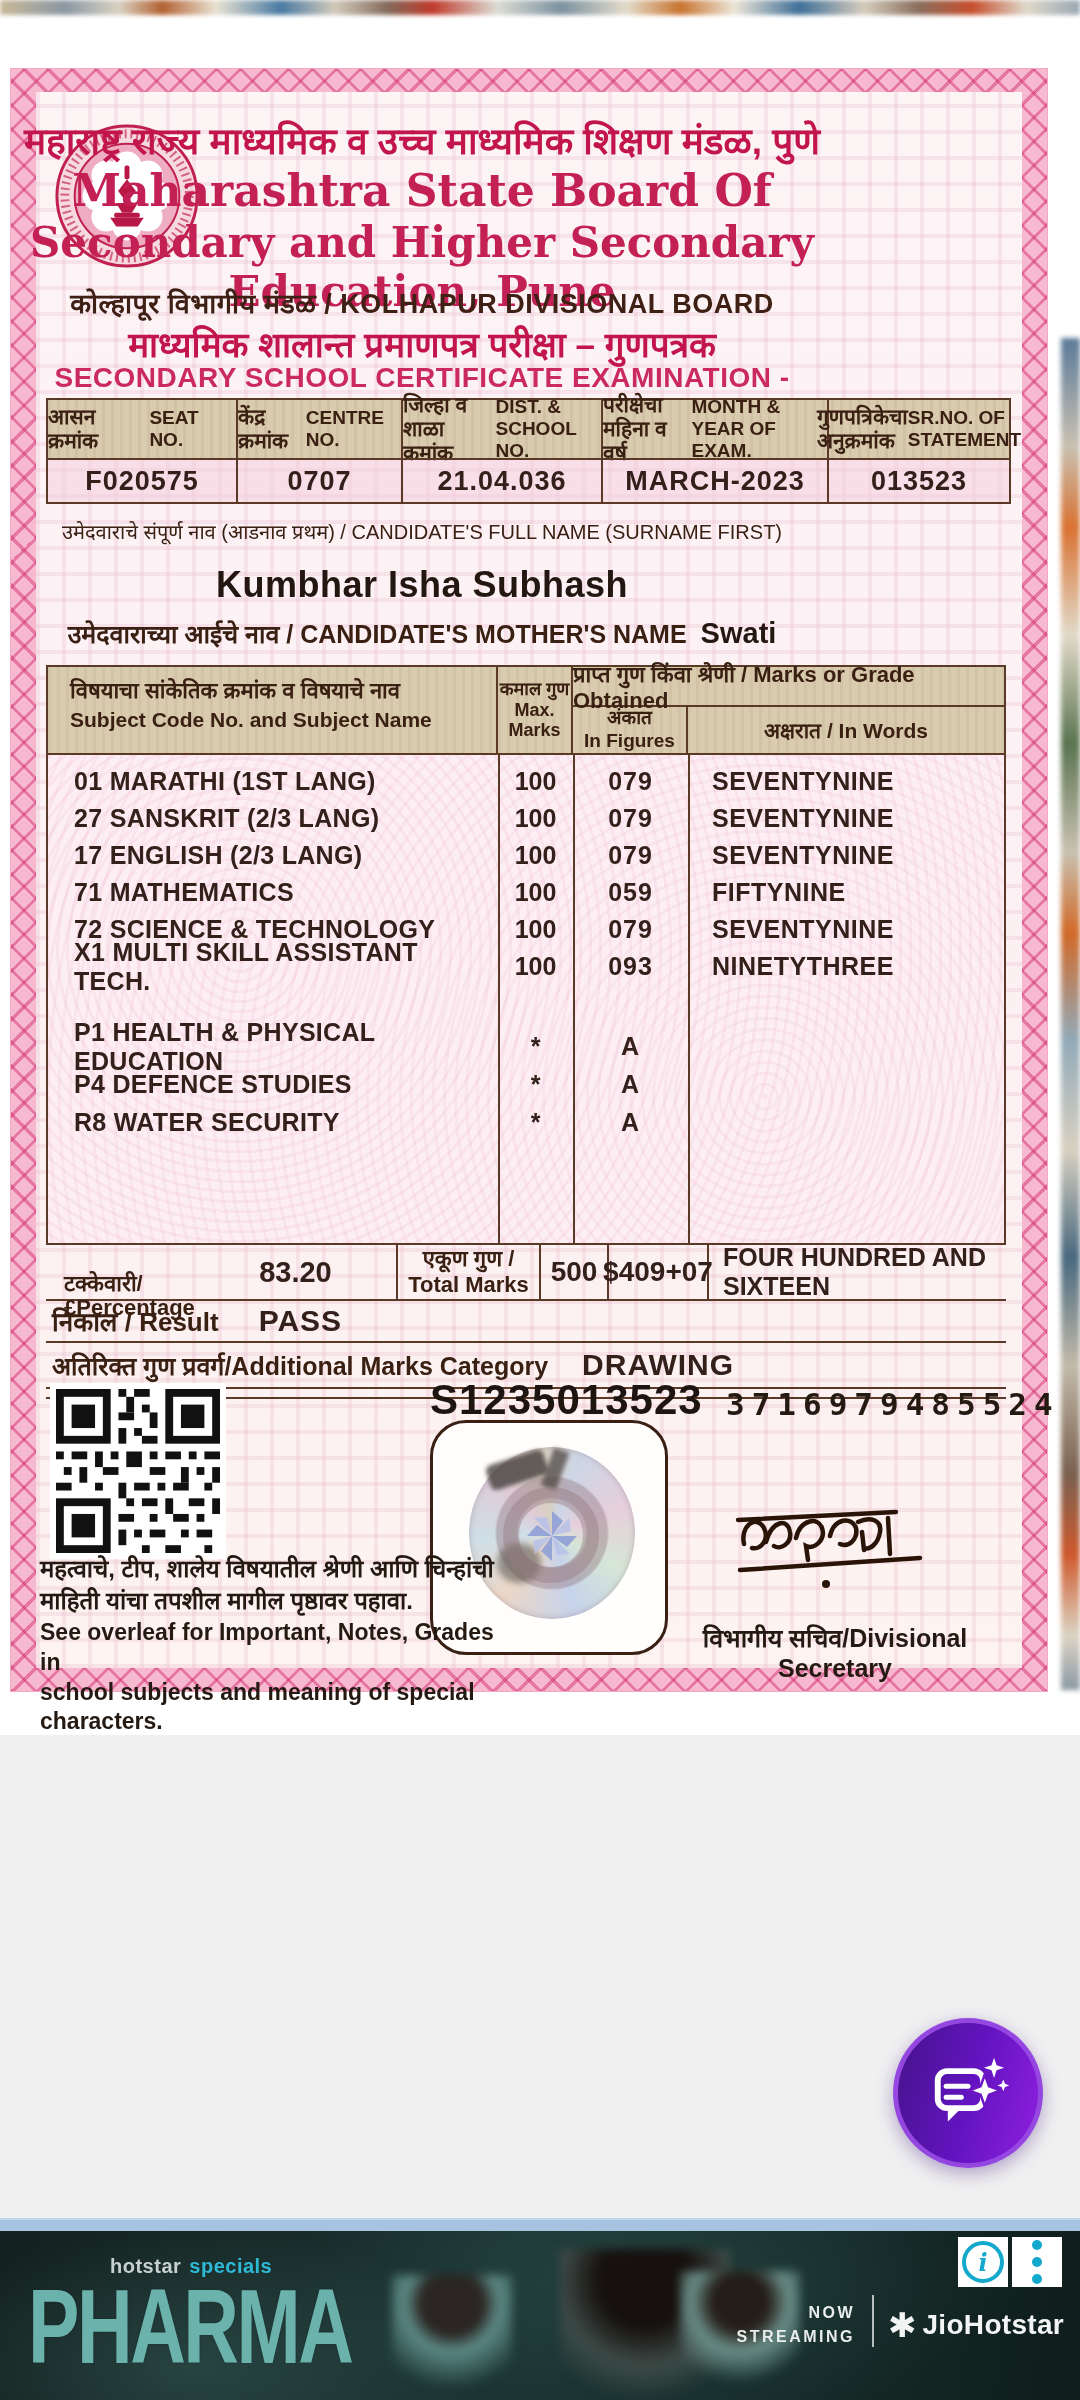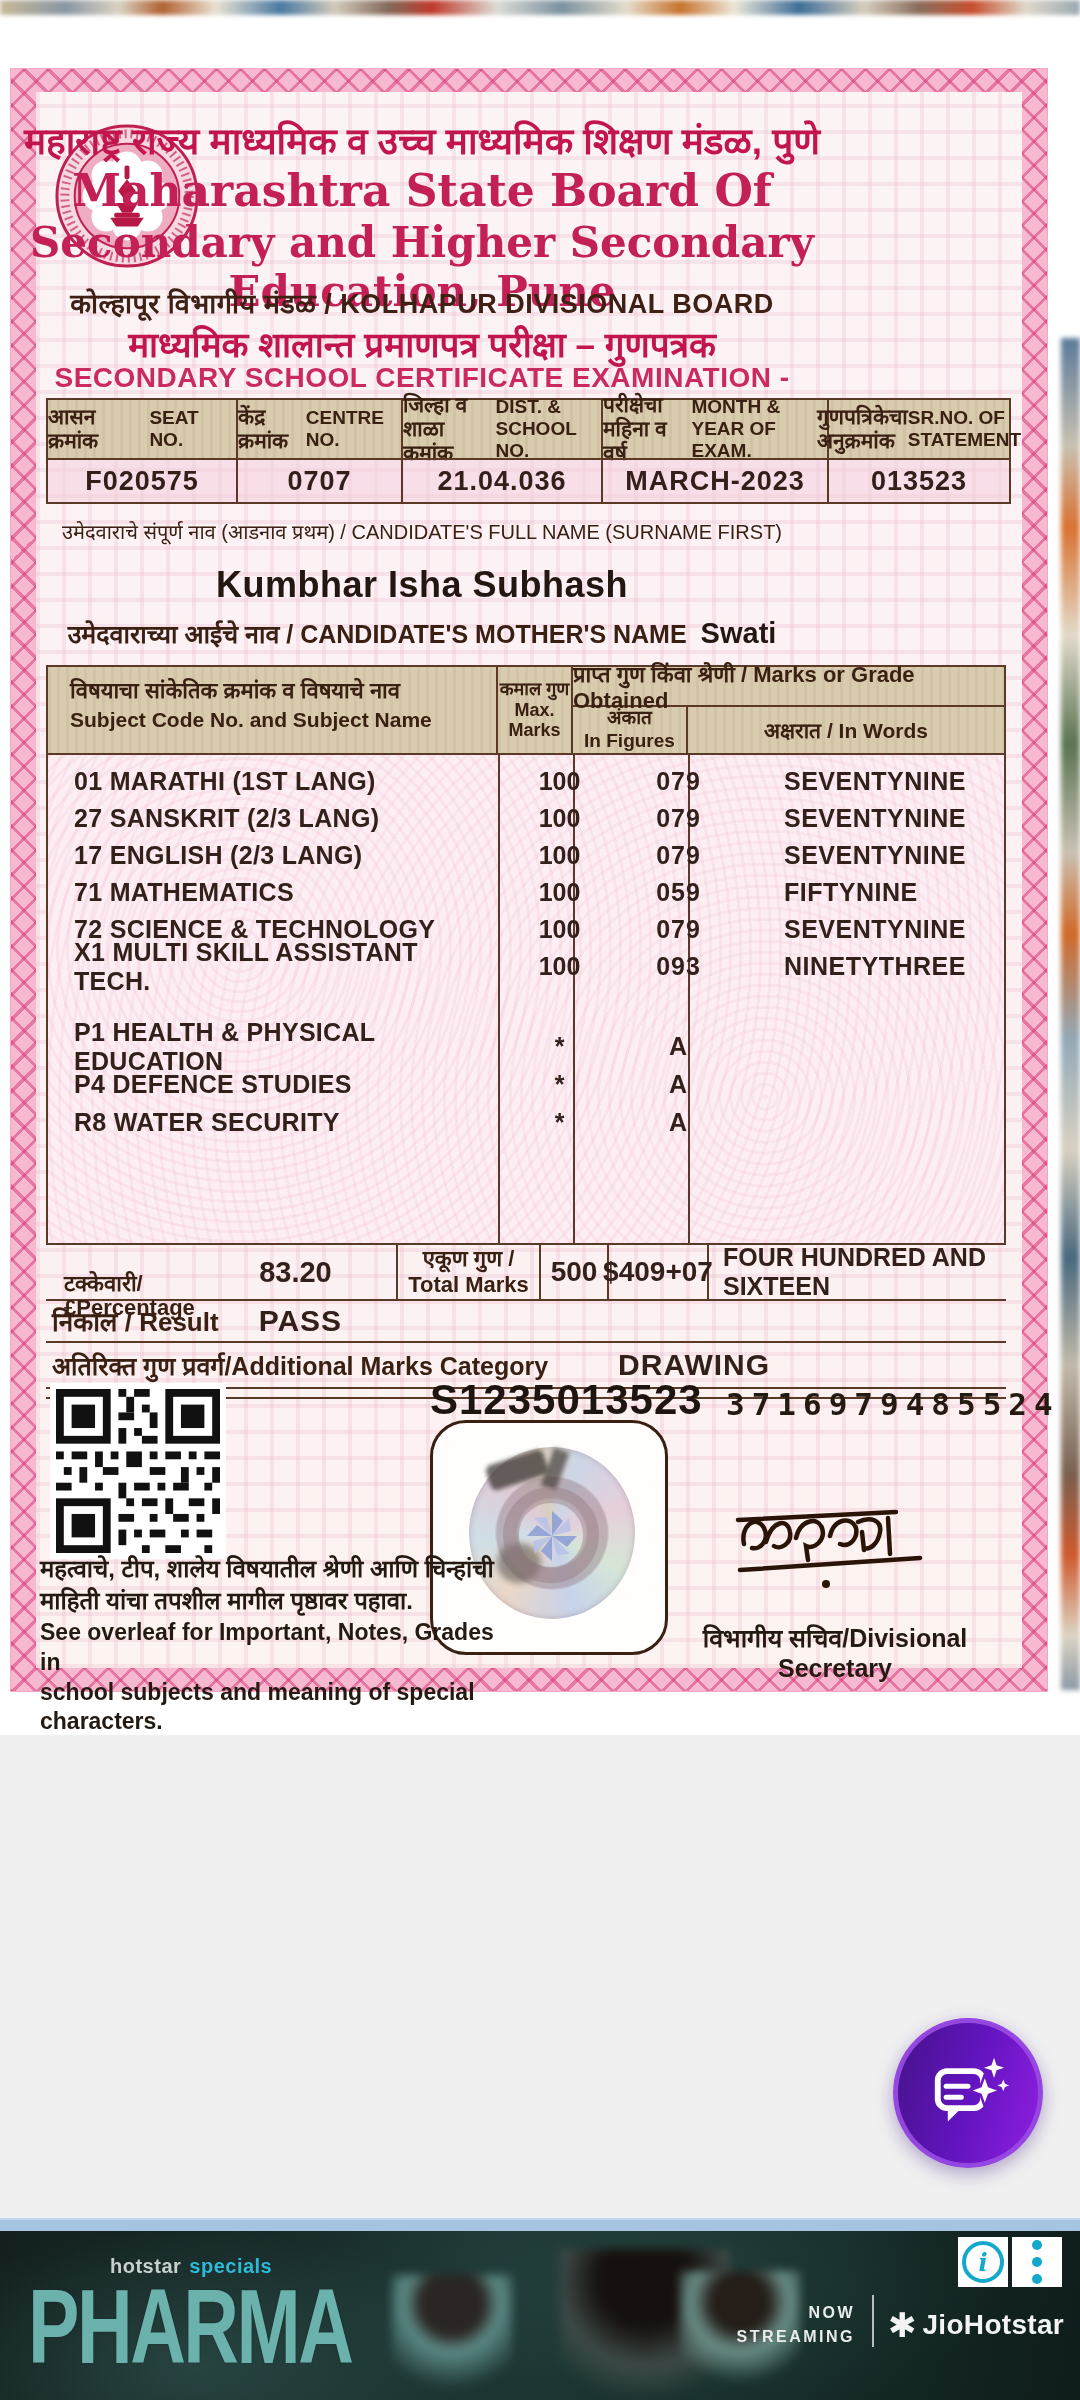--- a/index.html
+++ b/index.html
@@ -80,38 +80,38 @@
   .mt-h-lower{flex:1;display:flex;}
   .mt-h-fig{width:115px;border-right:2px solid #5a3a26;display:flex;flex-direction:column;align-items:center;justify-content:center;font-size:19px;line-height:1.2;}
   .mt-h-words{flex:1;display:flex;align-items:center;justify-content:center;font-size:21px;}
   .mt-body{left:36px;top:687px;width:960px;height:488px;border-left:2px solid #5a3a26;border-right:2px solid #5a3a26;
     background:
       repeating-radial-gradient(circle at 20% 40%, rgba(236,160,190,.14) 0 3px, rgba(0,0,0,0) 3px 10px),
       repeating-radial-gradient(circle at 75% 70%, rgba(236,160,190,.12) 0 3px, rgba(0,0,0,0) 3px 11px),
       #fceef3;}
   .mt-vline{position:absolute;top:0;height:488px;width:0;border-left:2px solid #5a3a26;}
   .vl1{left:450px}.vl2{left:525px}.vl3{left:640px}
-  .mt-row{position:absolute;left:0;width:960px;height:37px;display:flex;align-items:center;color:#33201a;font-weight:bold;gap:24px;}
+  .mt-row{position:absolute;left:0;width:960px;height:37px;display:flex;align-items:center;color:#33201a;font-weight:bold;}
   .mt-row .c-name{width:450px;padding-left:26px;font-size:25px;letter-spacing:.3px;}
   .mt-row .c-max{width:75px;text-align:center;font-size:25px;}
   .mt-row .c-fig{width:115px;text-align:center;font-size:25px;letter-spacing:1px;}
   .mt-row .c-words{flex:1;padding-left:24px;font-size:25px;letter-spacing:.5px;}
   
   .sum-row{left:36px;top:1175px;width:960px;height:58px;border-top:2px solid #5a3a26;border-bottom:2px solid #5a3a26;display:flex;color:#33201a;font-weight:bold;}
   .sum-perc{width:350px;display:flex;align-items:center;}
   .sum-perc .lbl{padding-left:18px;line-height:1.1;font-size:22px;color:#3a2012;margin-top:48px;}
   .sum-perc .val{flex:1;text-align:center;font-size:29px;}
   .sum-total{width:145px;border-left:2px solid #5a3a26;border-right:2px solid #5a3a26;display:flex;flex-direction:column;align-items:center;justify-content:center;font-size:22px;line-height:1.2;color:#3a2012;}
   .sum-max{width:68px;display:flex;align-items:center;justify-content:center;font-size:28px;border-right:2px solid #5a3a26;}
   .sum-obt{width:100px;display:flex;align-items:center;justify-content:center;font-size:28px;border-right:2px solid #5a3a26;}
   .sum-words{flex:1;padding-left:14px;display:flex;flex-direction:column;justify-content:center;font-size:25px;line-height:1.15;}
   .res-row{left:36px;top:1233px;width:960px;height:42px;border-bottom:2px solid #5a3a26;display:flex;align-items:center;color:#33201a;font-weight:bold;}
   .res-row .lbl{padding-left:6px;font-size:26px;color:#3a2012;}
   .res-row .val{margin-left:40px;font-size:30px;letter-spacing:1px;}
-  .add-row{left:36px;top:1275px;width:960px;height:46px;border-bottom:2px solid #5a3a26;display:flex;align-items:center;color:#33201a;font-weight:bold;gap:36px;}
+  .add-row{left:36px;top:1275px;width:960px;height:46px;border-bottom:2px solid #5a3a26;display:flex;align-items:center;color:#33201a;font-weight:bold;}
   .add-row .lbl{padding-left:6px;font-size:25px;color:#3a2012;}
   .add-row .val{margin-left:34px;font-size:30px;letter-spacing:1px;}
   .dbl-line{left:36px;top:1329px;width:960px;height:0;border-top:2px solid #5a3a26;}
   
   .qr{left:40px;top:1315px;width:176px;height:176px;background:#ffffff;padding:6px;}
   .serial{left:420px;top:1308px;font-size:42px;font-weight:bold;color:#1f1510;letter-spacing:1px;}
   .barcode{left:716px;top:1318px;font-family:"DejaVu Sans Mono",monospace;font-size:31px;font-weight:bold;color:#241a12;letter-spacing:7px;}
   .holo-box{left:420px;top:1352px;width:238px;height:235px;background:#fffefd;border:3px solid #3a2014;border-radius:36px;}
   .holo{position:absolute;left:36px;top:24px;width:166px;height:172px;border-radius:50%;
     background:

